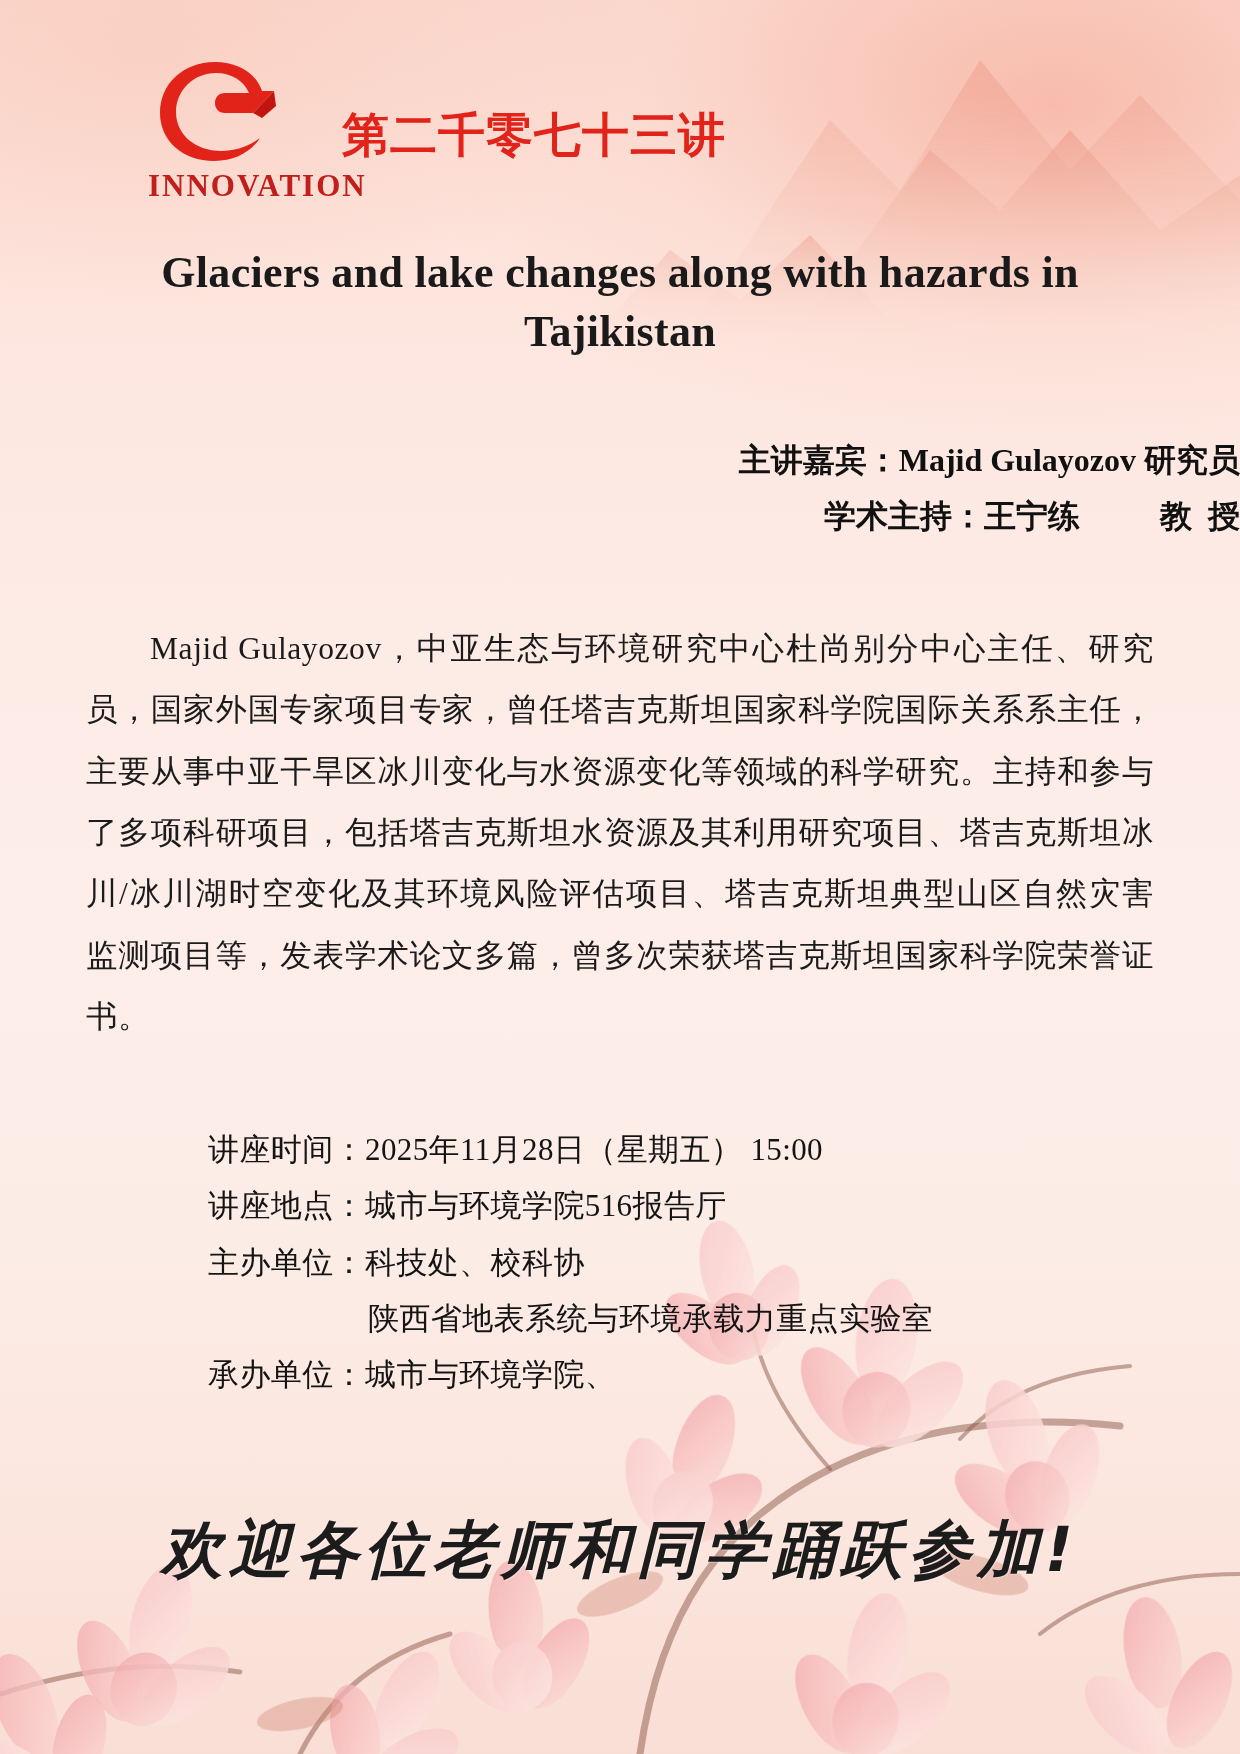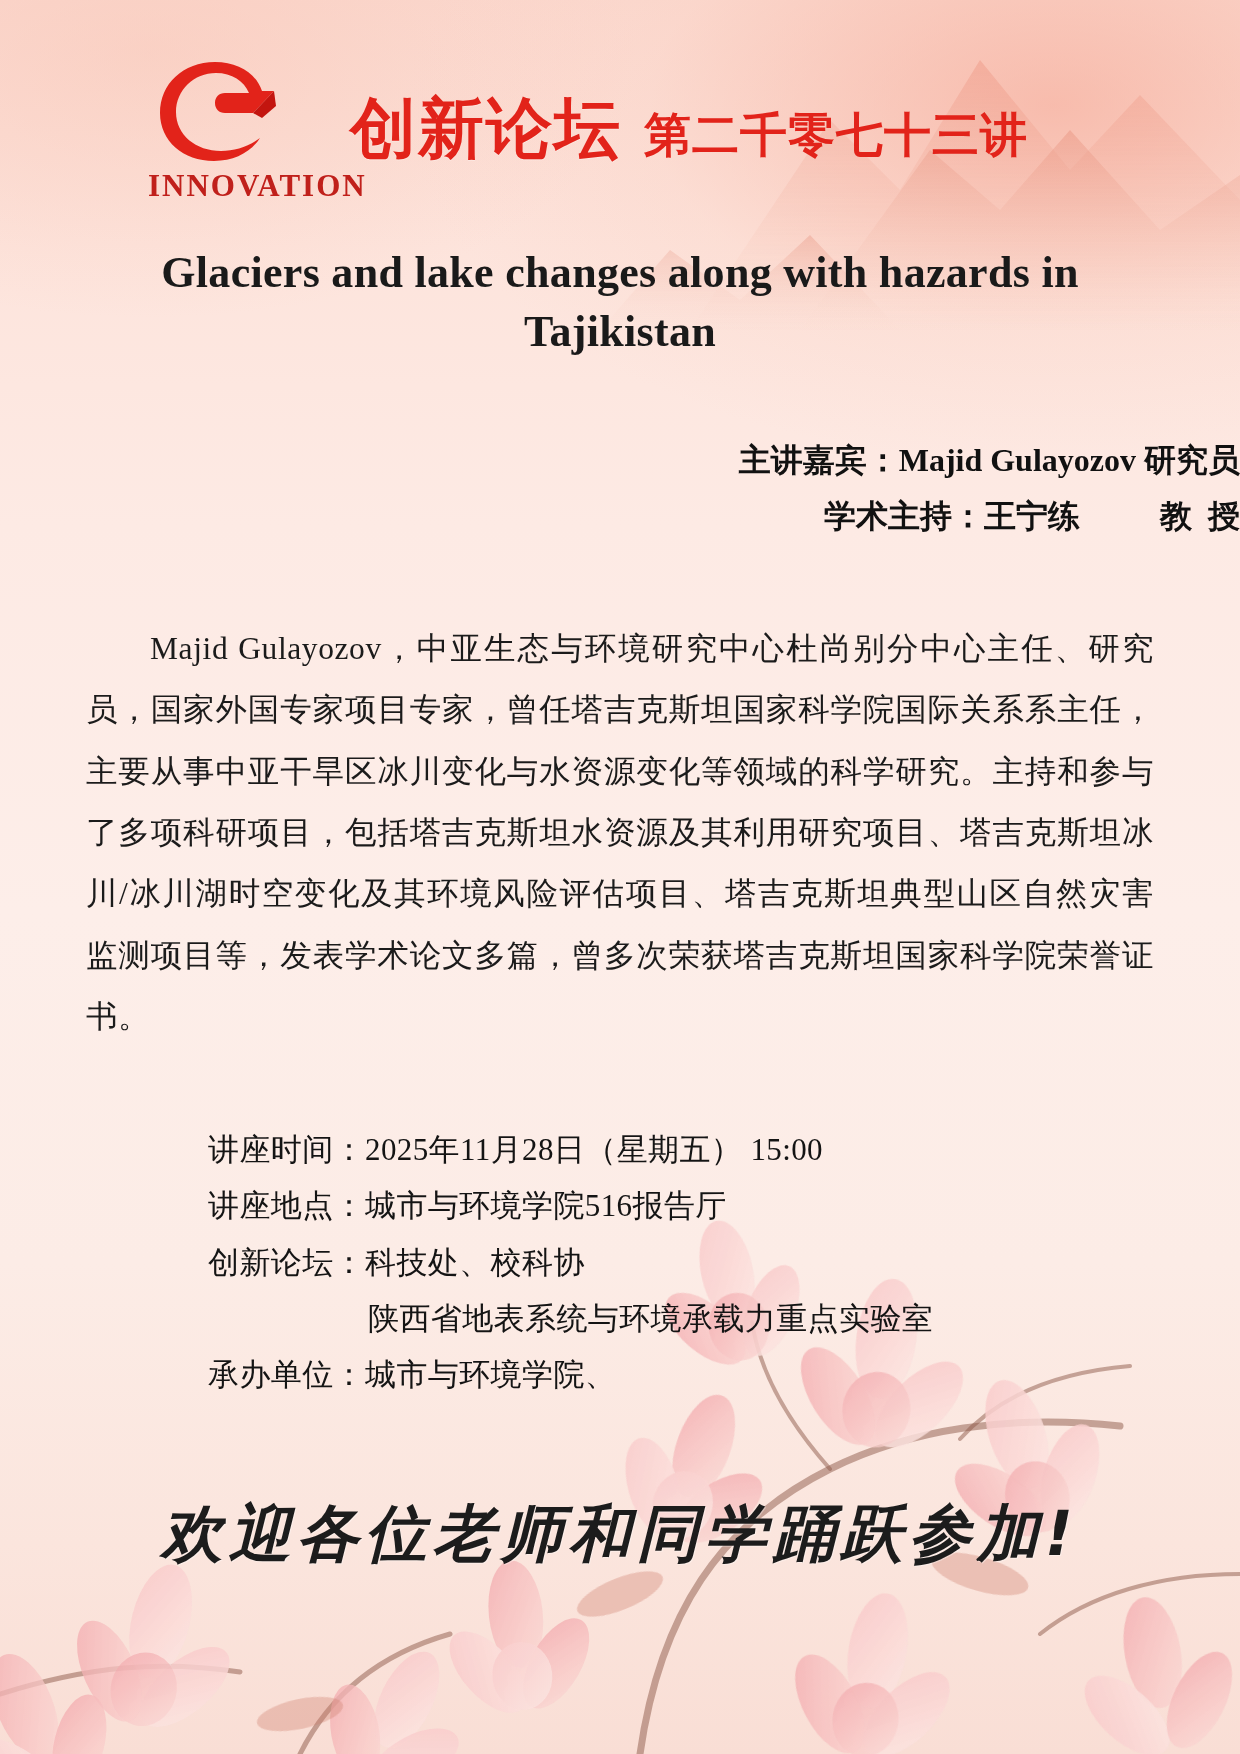--- a/index.html
+++ b/index.html
@@ -153,21 +153,21 @@
     letter-spacing: 0.4px;
   }
   .info-row { white-space: pre; }
   .info-row.indented { padding-left: 160px; }
 
   
   .slogan {
     position: absolute;
     left: 0;
     right: 0;
-    bottom: 178px;
+    bottom: 162px;
     text-align: center;
     font-family: "DejaVu Sans", sans-serif;
     font-weight: bold;
     font-style: italic;
     font-size: 62px;
     letter-spacing: 6px;
     color: #1c1c1c;
     text-shadow: 1px 1px 0 rgba(255,255,255,0.35);
   }
 </style>
@@ -193,21 +193,20 @@
   </svg>
 
   <div class="header">
     <div class="logo-wrap">
       <svg class="logo-mark" viewBox="0 0 130 110">
         <path d="M63,6 C31,6 8,28 8,57 C8,85 31,105 62,105 C83,105 99,96 108,82 C96,91 83,95 69,95 C44,95 24,79 24,56 C24,34 42,17 64,17 C80,17 92,25 97,37 L73,37 C67,37 63,41 63,47 C63,53 67,57 73,57 L101,57 L122,35 L110,35 C104,17 86,6 63,6 Z" fill="#e2231a"></path>
         <path d="M101,57 L122,35 L124,50 L110,62 Z" fill="#c3150f"></path>
       </svg>
       <div class="logo-text">INNOVATION</div>
     </div>
-    <div class="forum-title">创新论坛</div>
     <div class="forum-session">第二千零七十三讲</div>
   </div>
 
   <div class="en-title">Glaciers and lake changes along with hazards in Tajikistan</div>
 
   <div class="speaker-block">
     <div class="speaker-line">主讲嘉宾：Majid Gulayozov 研究员</div>
     <div class="speaker-line">学术主持：王宁练          教  授</div>
   </div>
 
@@ -297,20 +296,20 @@
     <g fill="#cf7f6e" opacity="0.35">
       <ellipse cx="620" cy="540" rx="46" ry="16" transform="rotate(-22 620 540)"></ellipse>
       <ellipse cx="980" cy="520" rx="50" ry="17" transform="rotate(16 980 520)"></ellipse>
       <ellipse cx="300" cy="660" rx="44" ry="15" transform="rotate(-12 300 660)"></ellipse>
     </g>
   </svg>
 
   <div class="info">
     <div class="info-row">讲座时间：2025年11月28日（星期五） 15:00</div>
     <div class="info-row">讲座地点：城市与环境学院516报告厅</div>
-    <div class="info-row">创新论坛：科技处、校科协</div>
+    <div class="info-row">主办单位：科技处、校科协</div>
     <div class="info-row indented">陕西省地表系统与环境承载力重点实验室</div>
     <div class="info-row">承办单位：城市与环境学院、</div>
   </div>
 
   <div class="slogan">欢迎各位老师和同学踊跃参加!</div>
 
 </div>
 
 </body></html>

